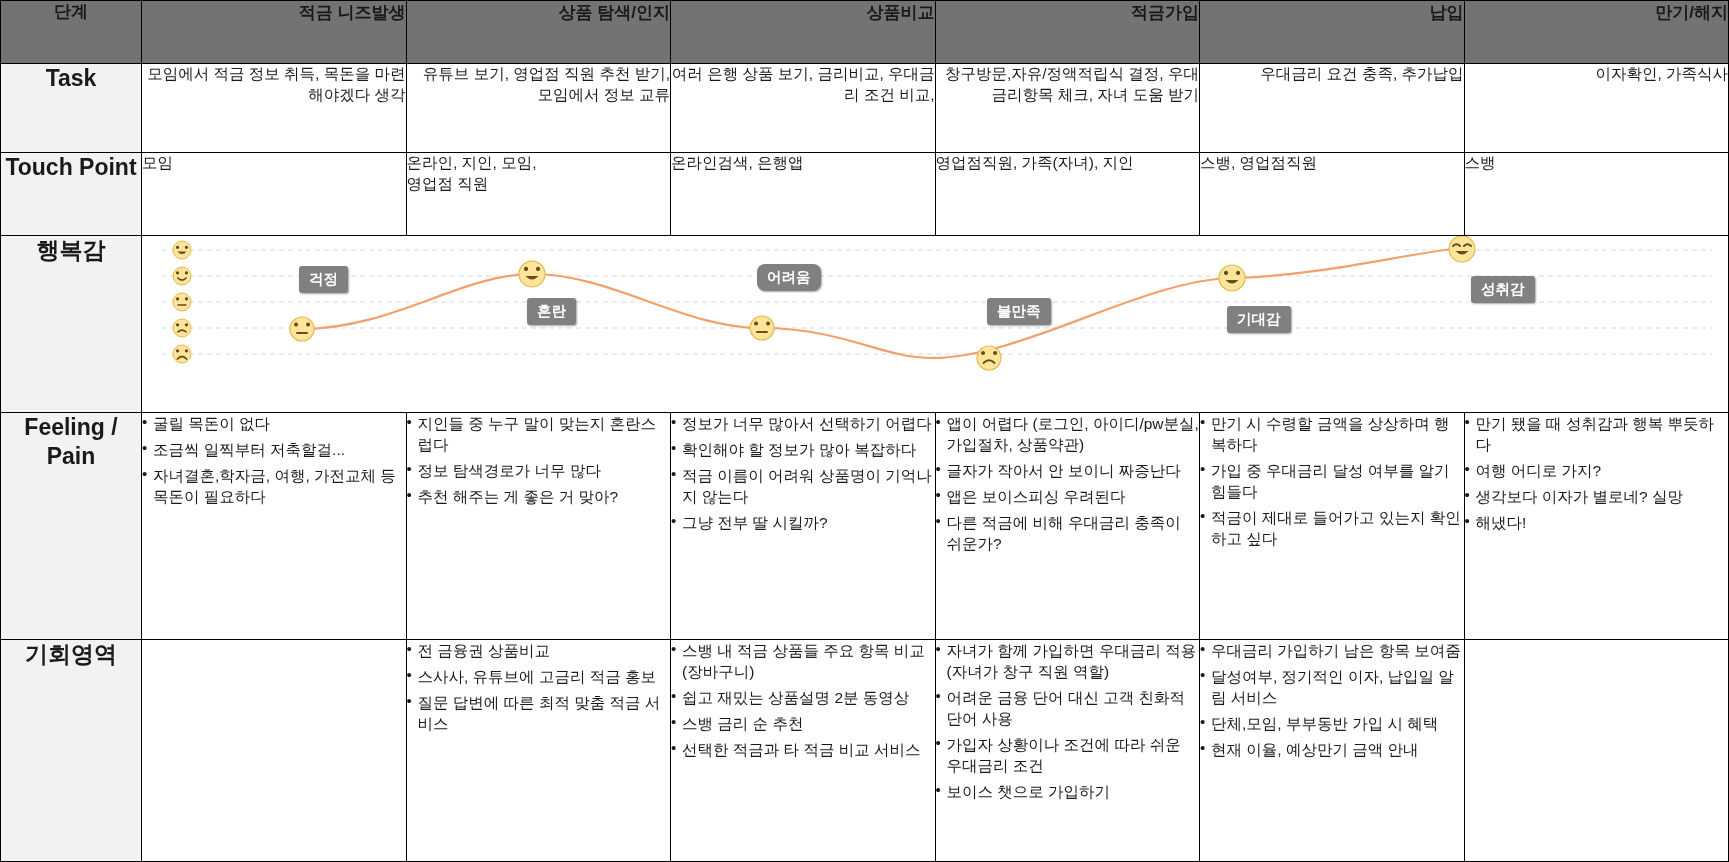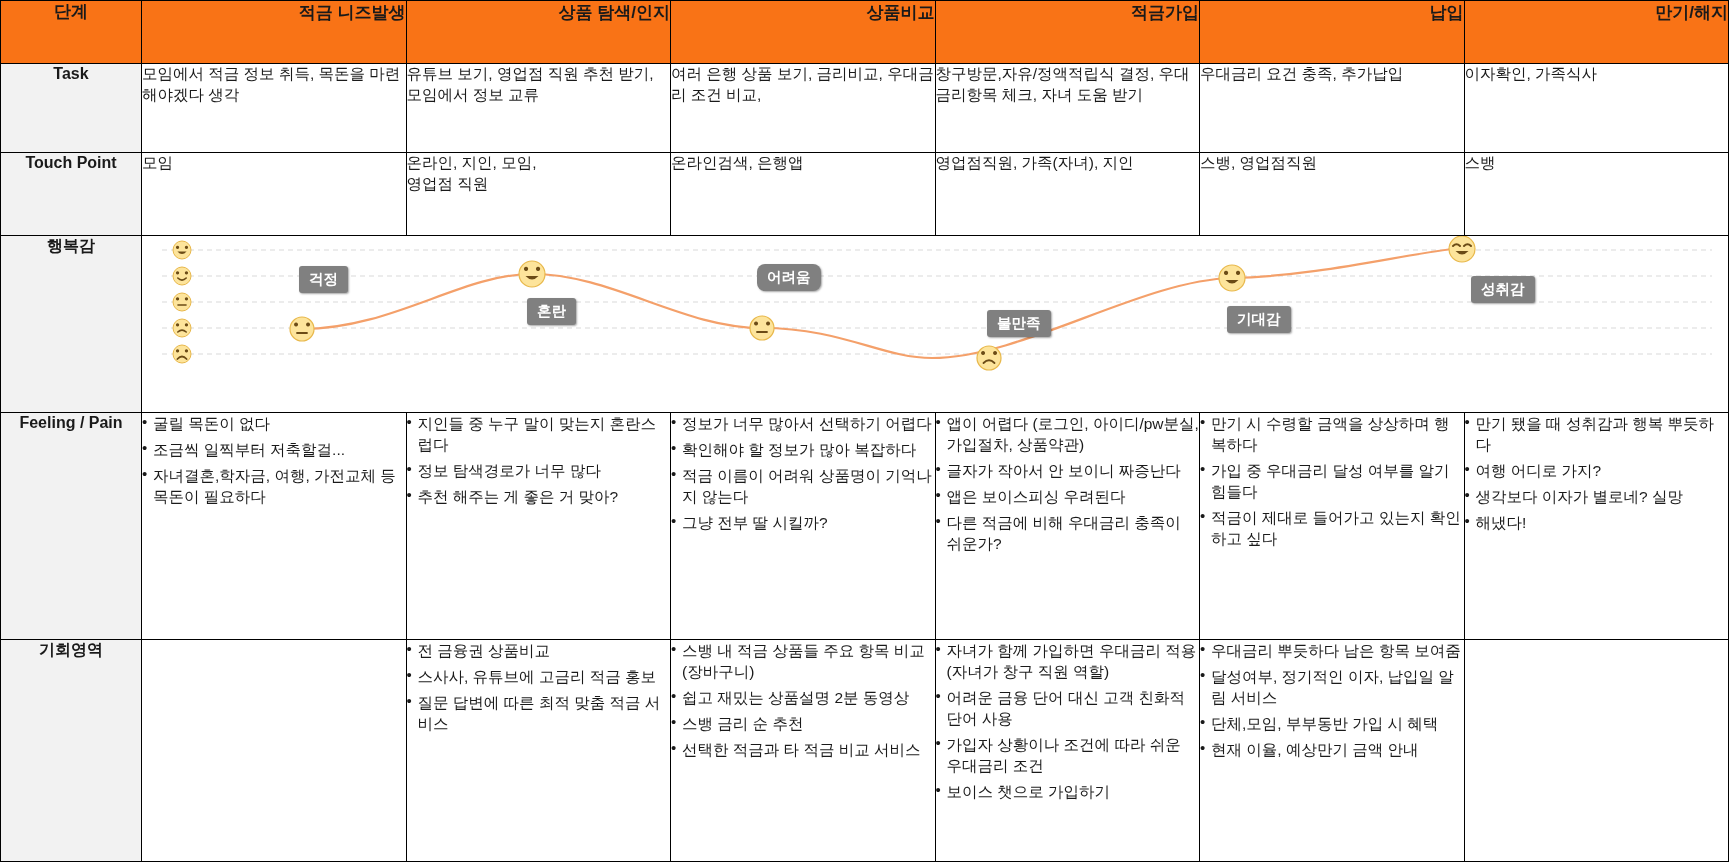--- a/index.html
+++ b/index.html
@@ -2,26 +2,26 @@
 <html><head>
 <meta charset="utf-8">
 <style>
   html,body{margin:0;padding:0;background:#ffffff;}
   body{font-family:"Liberation Sans","DejaVu Sans",sans-serif;color:#1a1a1a;}
   #page{width:1729px;height:862px;position:relative;overflow:hidden;background:#fff;}
   table.journey{border-collapse:collapse;table-layout:fixed;width:1729px;height:862px;}
   table.journey td,table.journey th{border:1px solid #000;vertical-align:top;padding:0;}
   .rowlabel{
     background:#f2f2f2;text-align:center;vertical-align:middle;font-weight:bold;
-    font-size:16px;line-height:1.25;
+    font-size:23px;line-height:1.25;
   }
-  .headrow td,.headrow th{background:#f97316;text-align:center;vertical-align:middle;font-weight:bold;font-size:17px;height:52px;}
+  .headrow td,.headrow th{background:#737373;text-align:center;vertical-align:middle;font-weight:bold;font-size:17px;height:52px;}
   .headrow td.stagehead{text-align:right;padding-left:10px;}
   .cell{font-size:15.5px;line-height:1.35;padding:8px 10px 8px 10px;}
-  .cell.task{font-size:15.5px;}
+  .cell.task{font-size:15.5px;text-align:right;}
   ul.bl{margin:0;padding:0;list-style:none;}
   ul.bl li{position:relative;padding-left:11px;margin-bottom:5px;font-size:15.5px;line-height:1.36;}
   ul.bl li:before{content:"•";position:absolute;left:0;top:-1px;font-size:15px;}
   .stars{font-size:20px;letter-spacing:4px;padding:10px 10px;line-height:1;}
   .happy-cell{padding:0;position:relative;}
   .happy-wrap{position:relative;width:100%;height:100%;}
   svg.happysvg{display:block;}
   .tagbox{
     position:absolute;background:#808080;color:#fff;font-size:14.5px;font-weight:bold;
     padding:4px 10px;border-radius:3px;white-space:nowrap;
@@ -151,21 +151,21 @@
           <g transform="translate(1320,13)">
             <circle r="13" fill="#fde49b" stroke="#e8b84b" stroke-width="1.2"></circle>
             <path d="M-9,-3 q3.5,-3.5 7,0 M2,-3 q3.5,-3.5 7,0" fill="none" stroke="#6b4b16" stroke-width="2" stroke-linecap="round"></path>
             <path d="M-6.5,2 q6.5,7 13,0 z" fill="#6b4b16"></path>
           </g>
         </svg>
 
         <div class="tagbox" style="left:157px;top:30px;">걱정</div>
         <div class="tagbox" style="left:385px;top:62px;">혼란</div>
         <div class="tagbox" style="left:615px;top:28px;border-radius:8px;">어려움</div>
-        <div class="tagbox" style="left:845px;top:74px;">불만족</div>
+        <div class="tagbox" style="left:845px;top:62px;">불만족</div>
         <div class="tagbox" style="left:1085px;top:70px;">기대감</div>
         <div class="tagbox" style="left:1316px;top:40px;margin-left:13px;">성취감</div>
       </div>
     </td>
   </tr>
 
   <tr style="height:190px;">
     <td class="rowlabel">Feeling / Pain</td>
     <td class="cell">
             <ul class="bl">
@@ -237,21 +237,21 @@
     <td class="cell">
             <ul class="bl">
               <li>자녀가 함께 가입하면 우대금리 적용 (자녀가 창구 직원 역할)</li>
               <li>어려운 금융 단어 대신 고객 친화적 단어 사용</li>
               <li>가입자 상황이나 조건에 따라 쉬운 우대금리 조건</li>
               <li>보이스 챗으로 가입하기</li>
             </ul>
           </td>
     <td class="cell">
             <ul class="bl">
-              <li>우대금리 뿌듯하다 남은 항목 보여줌</li>
+              <li>우대금리 가입하기 남은 항목 보여줌</li>
               <li>달성여부, 정기적인 이자, 납입일 알림 서비스</li>
               <li>단체,모임, 부부동반 가입 시 혜택</li>
               <li>현재 이율, 예상만기 금액 안내</li>
             </ul>
           </td>
     <td class="cell">
             <ul class="bl"></ul>
           </td>
   </tr>
 

